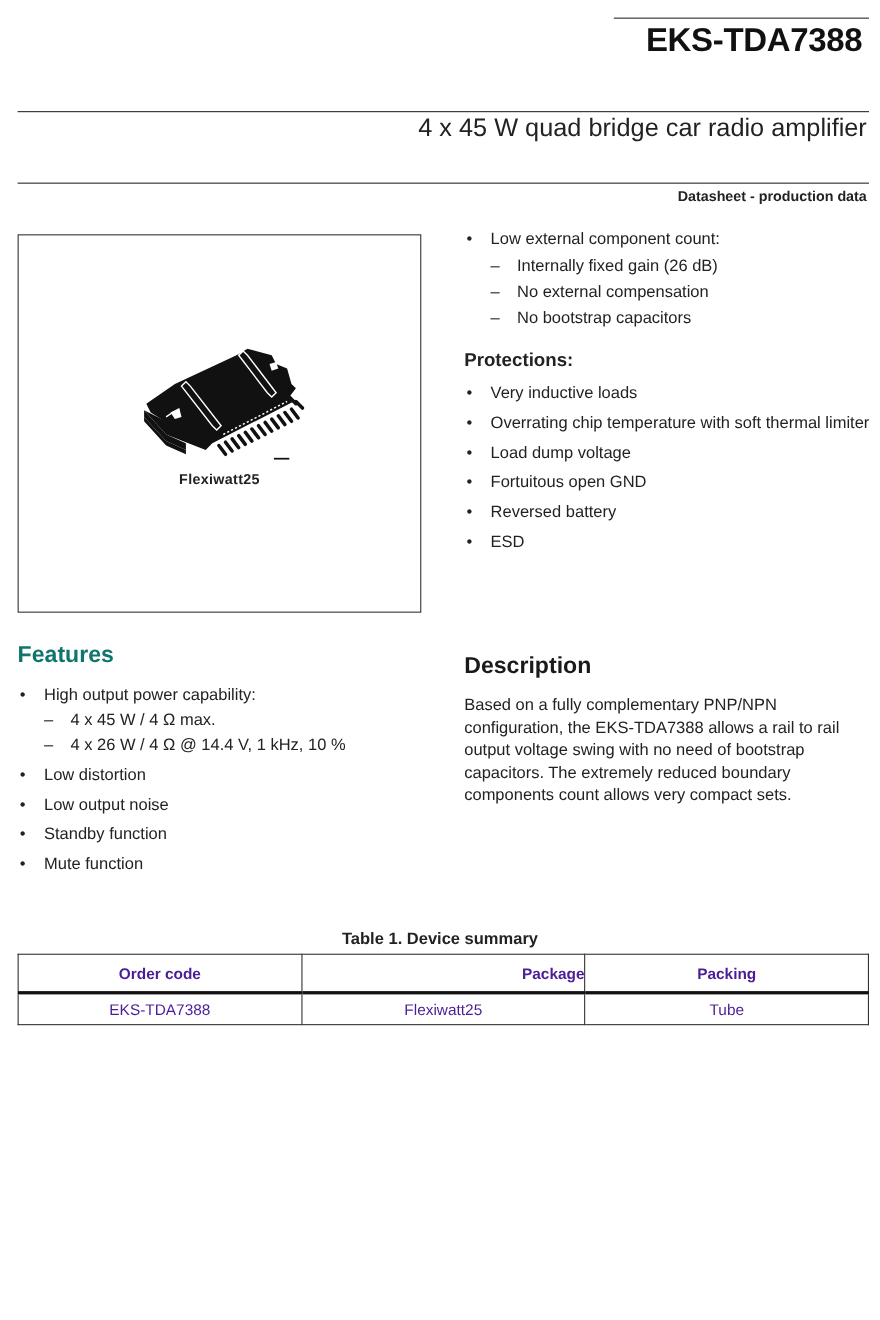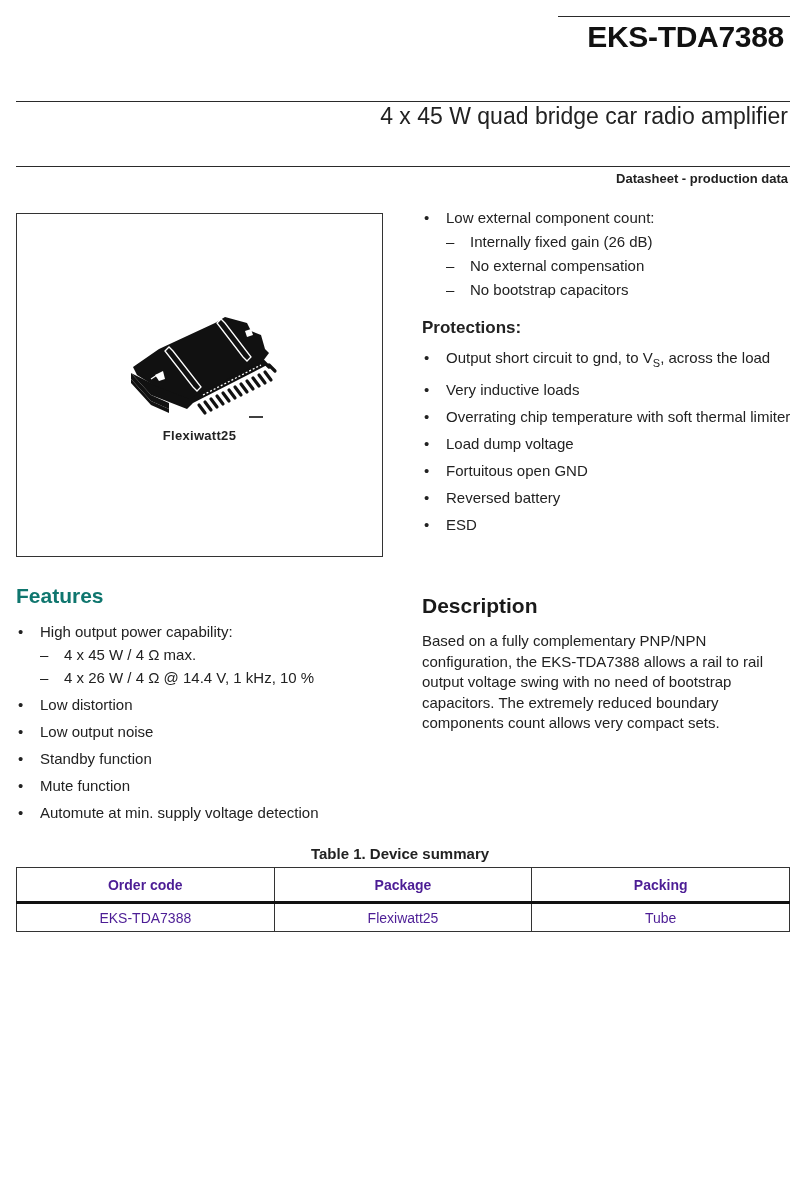--- a/index.html
+++ b/index.html
@@ -112,21 +112,21 @@
       border: 1.5px solid #333;
       text-align: center; font-size: 14px; color: #4c1d95;
       padding: 0;
     }
     #device-table th {
       height: 33px; font-weight: bold;
       border-bottom: 3px solid #111;
     }
     #device-table td { height: 27px; }
     #device-table .c1 { width: 258px; }
-    #device-table .c2 { width: 258px; }
+    #device-table .c2 { width: 258px; text-align: right; }
     #device-table .c3 { width: 258px; }
   </style>
 </head>
 <body>
 
 <div class="rule" id="rule-top"></div>
 <div class="abs" id="part-number">EKS-TDA7388</div>
 <div class="rule" id="rule-mid"></div>
 <div class="abs" id="subtitle">4 x 45 W quad bridge car radio amplifier</div>
 <div class="rule" id="rule-low"></div>
@@ -182,21 +182,20 @@
         <li>No external compensation</li>
         <li>No bootstrap capacitors</li>
       </ul>
     </li>
   </ul>
 </div>
 
 <div class="abs" id="protections-heading">Protections:</div>
 <div class="abs" id="protections">
   <ul class="bul">
-    <li><span>Output short circuit to gnd, to V</span><sub class="vs">S</sub><span>, across the load</span></li>
     <li>Very inductive loads</li>
     <li>Overrating chip temperature with soft thermal limiter</li>
     <li>Load dump voltage</li>
     <li>Fortuitous open GND</li>
     <li>Reversed battery</li>
     <li>ESD</li>
   </ul>
 </div>
 
 <div class="abs" id="features-heading">Features</div>
@@ -206,21 +205,20 @@
       <span>High output power capability:</span>
       <ul class="dash">
         <li>4 x 45 W / 4 Ω max.</li>
         <li>4 x 26 W / 4 Ω @ 14.4 V, 1 kHz, 10 %</li>
       </ul>
     </li>
     <li>Low distortion</li>
     <li>Low output noise</li>
     <li>Standby function</li>
     <li>Mute function</li>
-    <li>Automute at min. supply voltage detection</li>
   </ul>
 </div>
 
 <div class="abs" id="description-heading">Description</div>
 <div class="abs" id="description">
   <p style="margin-bottom:0">Based on a fully complementary PNP/NPN configuration, the EKS-TDA7388 allows a rail to rail</p>
   <p>output voltage swing with no need of bootstrap capacitors. The extremely reduced boundary components count allows very compact sets.</p>
 </div>
 
 <div class="abs" id="table-caption">Table 1. Device summary</div>

